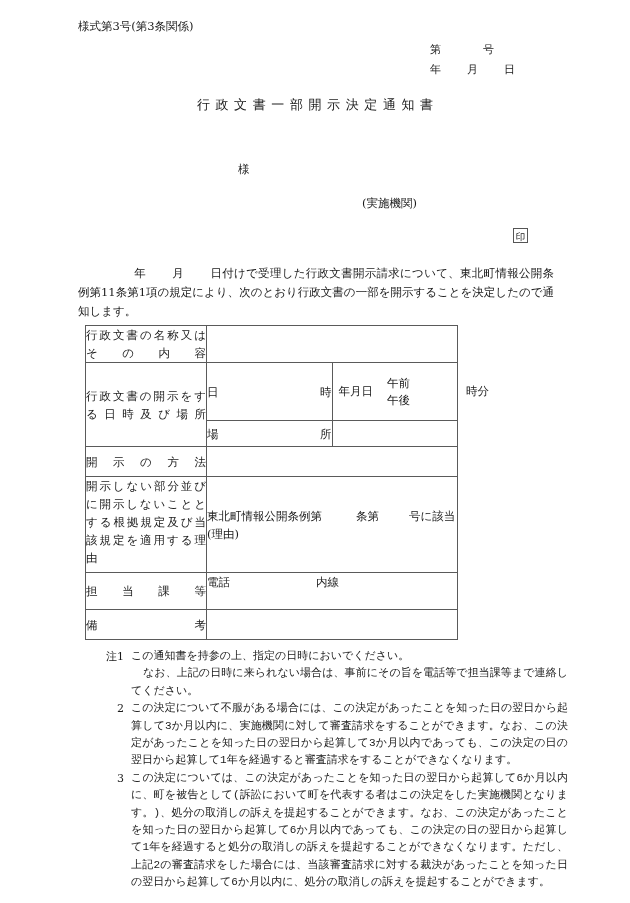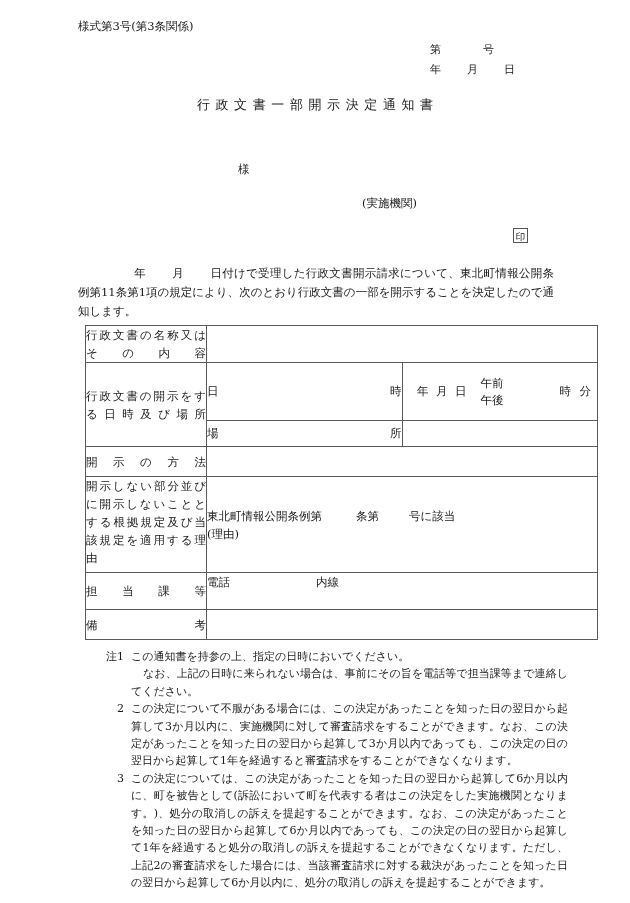--- a/index.html
+++ b/index.html
@@ -93,40 +93,39 @@
     line-height: 19px;
     text-align: justify;
   }
   .body-text .indent { display: inline-block; width: 56px; }
 
   
   .form-table {
     position: absolute;
     left: 85px;
     top: 325px;
-    width: 513px;
+    width: 373px;
     border-collapse: collapse;
     table-layout: fixed;
     font-size: 11.5px;
   }
   .form-table td {
     border: 1px solid #5a5a5a;
     padding: 0;
     vertical-align: middle;
   }
   .label-cell {
     width: 120px;
     padding: 5px 7px;
     line-height: 18px;
   }
   .sub-label-cell {
     width: 80px;
     padding: 4px 7px;
     line-height: 18px;
-    font-family: Liberation Mono, monospace;
   }
   .value-cell {
     padding: 5px 8px;
     vertical-align: top;
     line-height: 18px;
   }
   
   .spread {
     display: block;
     text-align: justify;
@@ -179,20 +178,21 @@
   }
   .note-marker {
     flex: 0 0 26px;
     text-align: right;
     padding-right: 7px;
     white-space: nowrap;
   }
   .note-body {
     flex: 1 1 auto;
     text-align: justify;
+    font-family: Liberation Mono, monospace;
   }
   .note-body p {
     margin: 0;
   }
   .note-body p.sub {
     text-indent: 12px;
   }
 </style>
 </head>
 <body>

